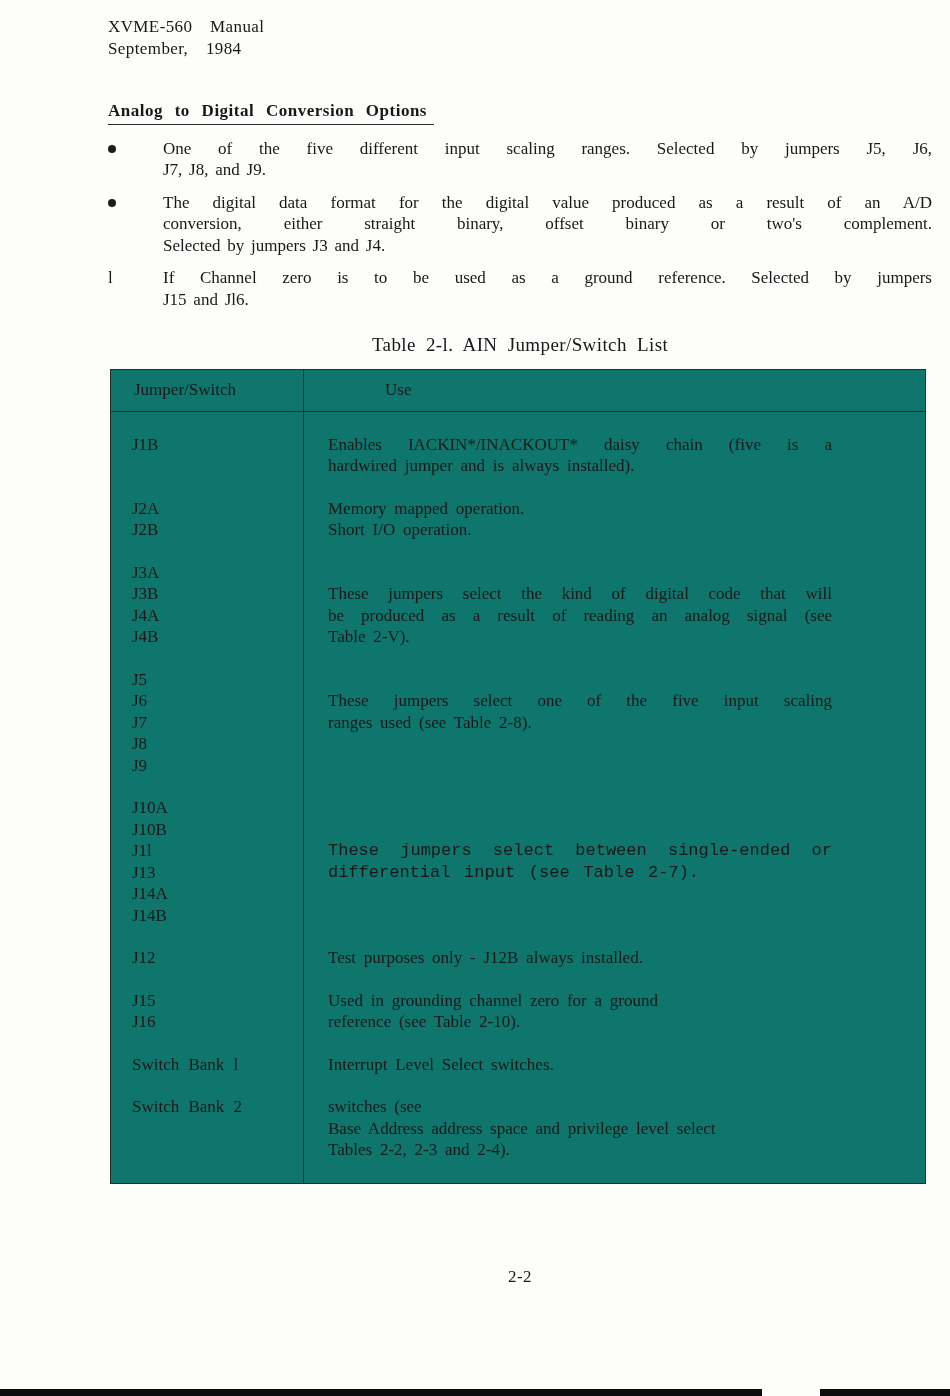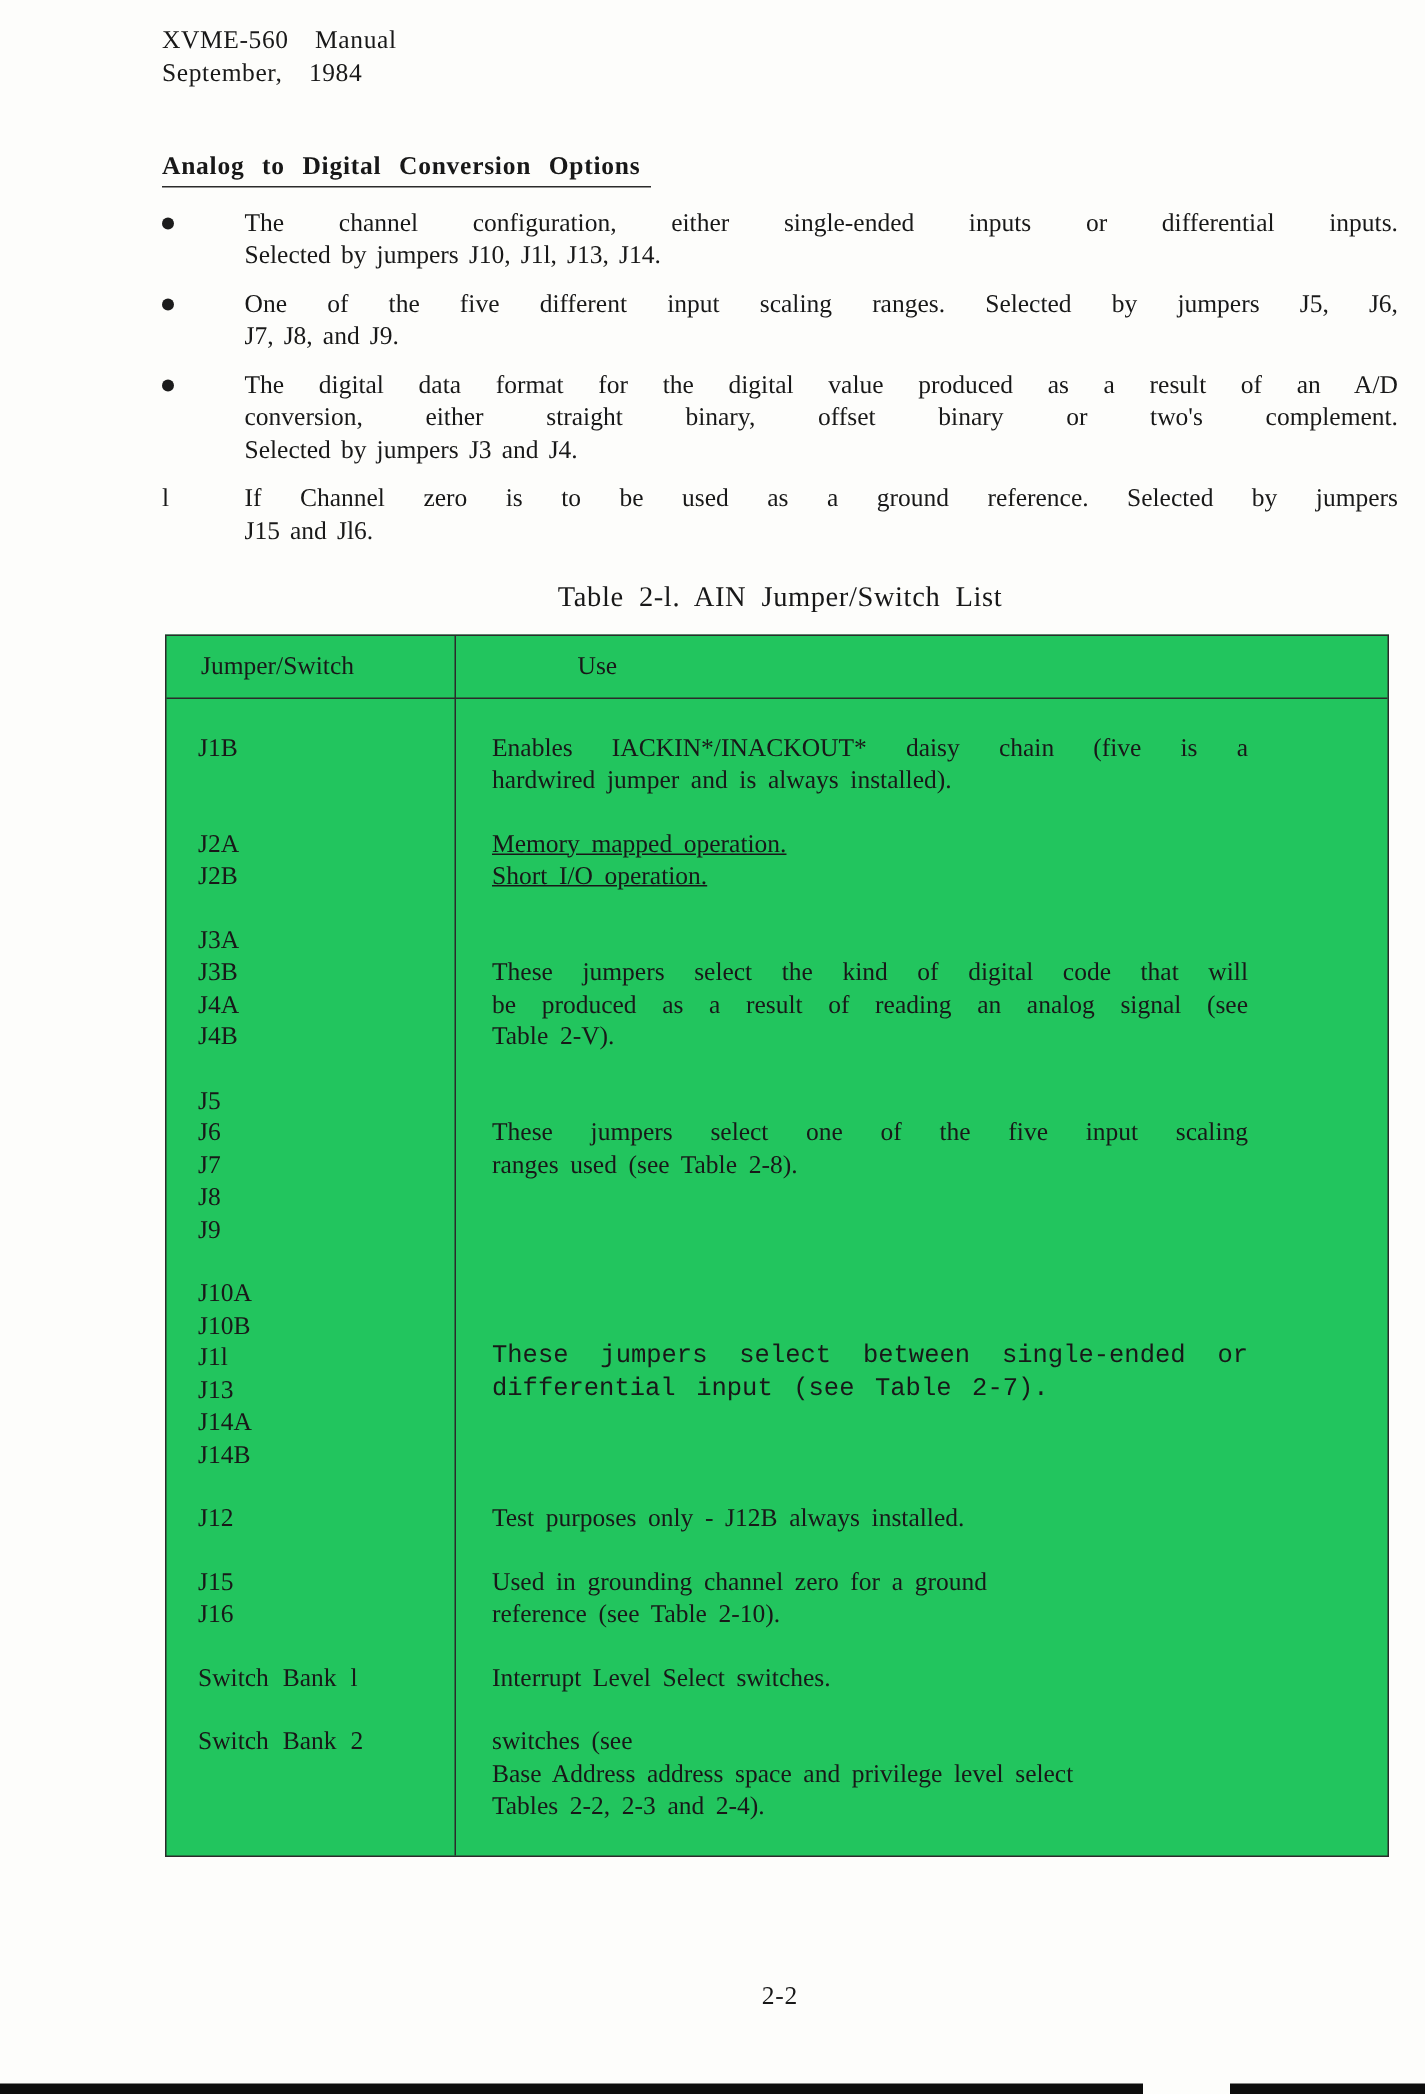--- a/index.html
+++ b/index.html
@@ -46,21 +46,21 @@
     word-spacing: 5px;
     letter-spacing: 0.4px;
   }
 
   .jtable {
     position: relative;
     width: 816px;
     margin-left: 2px;
     margin-top: 13px;
     border: 1.6px solid #2b2b2b;
-    background: #22c55e;
+    background: #0f766e;
   }
   .vline {
     position: absolute;
     left: 192px; top: 0; bottom: 0;
     width: 1.4px; background: #2b2b2b;
   }
   .thead {
     display: flex;
     align-items: center;
     height: 42px;
@@ -98,29 +98,20 @@
   <div class="heading-wrap">
     <span class="section-heading">Analog to Digital Conversion Options</span>
   </div>
 
   <div class="bullets">
       <div class="bullet">
         <div class="bullet-marker">
           <div class="dot"></div>
         </div>
         <div class="bullet-text">
-          <div class="just">The channel configuration, either single-ended inputs or differential inputs.</div>
-          <div>Selected by jumpers J10, J1l, J13, J14.</div>
-        </div>
-      </div>
-      <div class="bullet">
-        <div class="bullet-marker">
-          <div class="dot"></div>
-        </div>
-        <div class="bullet-text">
           <div class="just">One of the five different input scaling ranges. Selected by jumpers J5, J6,</div>
           <div>J7, J8, and J9.</div>
         </div>
       </div>
       <div class="bullet">
         <div class="bullet-marker">
           <div class="dot"></div>
         </div>
         <div class="bullet-text">
           <div class="just">The digital data format for the digital value produced as a result of an A/D</div>
@@ -153,21 +144,21 @@
           <div class="cell-right" style="padding-top: 0px;">
             <div class="just">Enables IACKIN*/INACKOUT* daisy chain (five is a</div>
             <div>hardwired jumper and is always installed).</div>
           </div>
         </div>
         <div class="trow">
           <div class="cell-left">
             <div>J2A</div>
             <div>J2B</div>
           </div>
-          <div class="cell-right" style="padding-top: 0px; text-decoration: underline;">
+          <div class="cell-right" style="padding-top: 0px;">
             <div>Memory mapped operation.</div>
             <div>Short I/O operation.</div>
           </div>
         </div>
         <div class="trow">
           <div class="cell-left">
             <div>J3A</div>
             <div>J3B</div>
             <div>J4A</div>
             <div>J4B</div>

